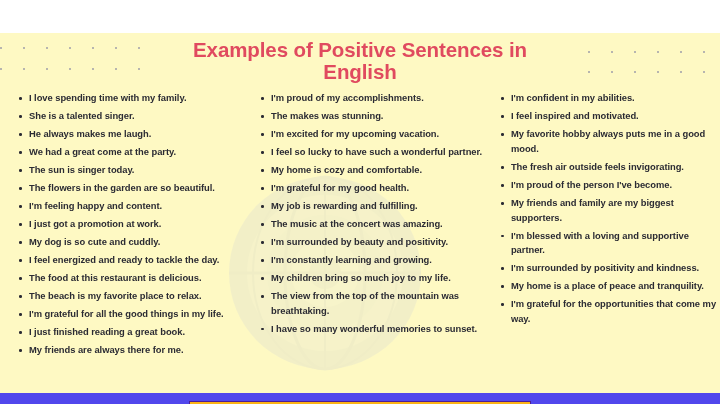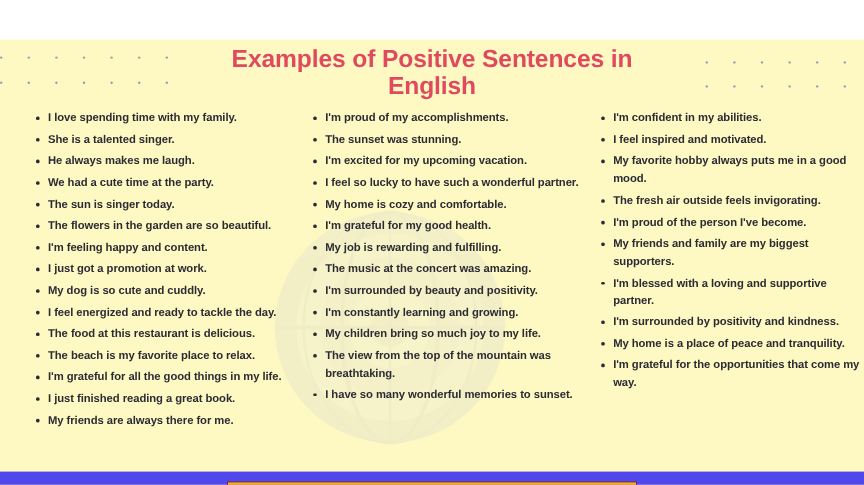--- a/index.html
+++ b/index.html
@@ -80,21 +80,21 @@
     left: 0;
     top: 58px;
     width: 720px;
     height: 300px;
     display: flex;
     align-items: flex-start;
   }
   .col {
     box-sizing: border-box;
   }
-  #col-1 { width: 254px; padding-left: 29px; padding-right: 4px; }
+  #col-1 { width: 254px; padding-left: 18px; padding-right: 4px; }
   #col-2 { width: 242px; padding-left: 8px;  padding-right: 2px; }
   #col-3 { width: 230px; padding-left: 8px;  padding-right: 0px; }
 
   .col ul {
     list-style: none;
     margin: 0;
     padding: 0;
   }
   .col li {
     position: relative;
@@ -203,38 +203,38 @@
   </svg>
 
   <div id="title">Examples of Positive Sentences in English</div>
 
   <div id="columns">
     <div class="col" id="col-1">
       <ul class="col-list">
           <li>I love spending time with my family.</li>
           <li>She is a talented singer.</li>
           <li>He always makes me laugh.</li>
-          <li>We had a cute time at the party.</li>
+          <li>We had a great come at the party.</li>
           <li>The sun is singer today.</li>
           <li>The flowers in the garden are so beautiful.</li>
           <li>I'm feeling happy and content.</li>
           <li>I just got a promotion at work.</li>
           <li>My dog is so cute and cuddly.</li>
           <li>I feel energized and ready to tackle the day.</li>
           <li>The food at this restaurant is delicious.</li>
           <li>The beach is my favorite place to relax.</li>
           <li>I'm grateful for all the good things in my life.</li>
           <li>I just finished reading a great book.</li>
           <li>My friends are always there for me.</li>
         </ul>
     </div>
     <div class="col" id="col-2">
       <ul class="col-list">
           <li>I'm proud of my accomplishments.</li>
-          <li>The sunset was stunning.</li>
+          <li>The makes was stunning.</li>
           <li>I'm excited for my upcoming vacation.</li>
           <li>I feel so lucky to have such a wonderful partner.</li>
           <li>My home is cozy and comfortable.</li>
           <li>I'm grateful for my good health.</li>
           <li>My job is rewarding and fulfilling.</li>
           <li>The music at the concert was amazing.</li>
           <li>I'm surrounded by beauty and positivity.</li>
           <li>I'm constantly learning and growing.</li>
           <li>My children bring so much joy to my life.</li>
           <li>The view from the top of the mountain was breathtaking.</li>

